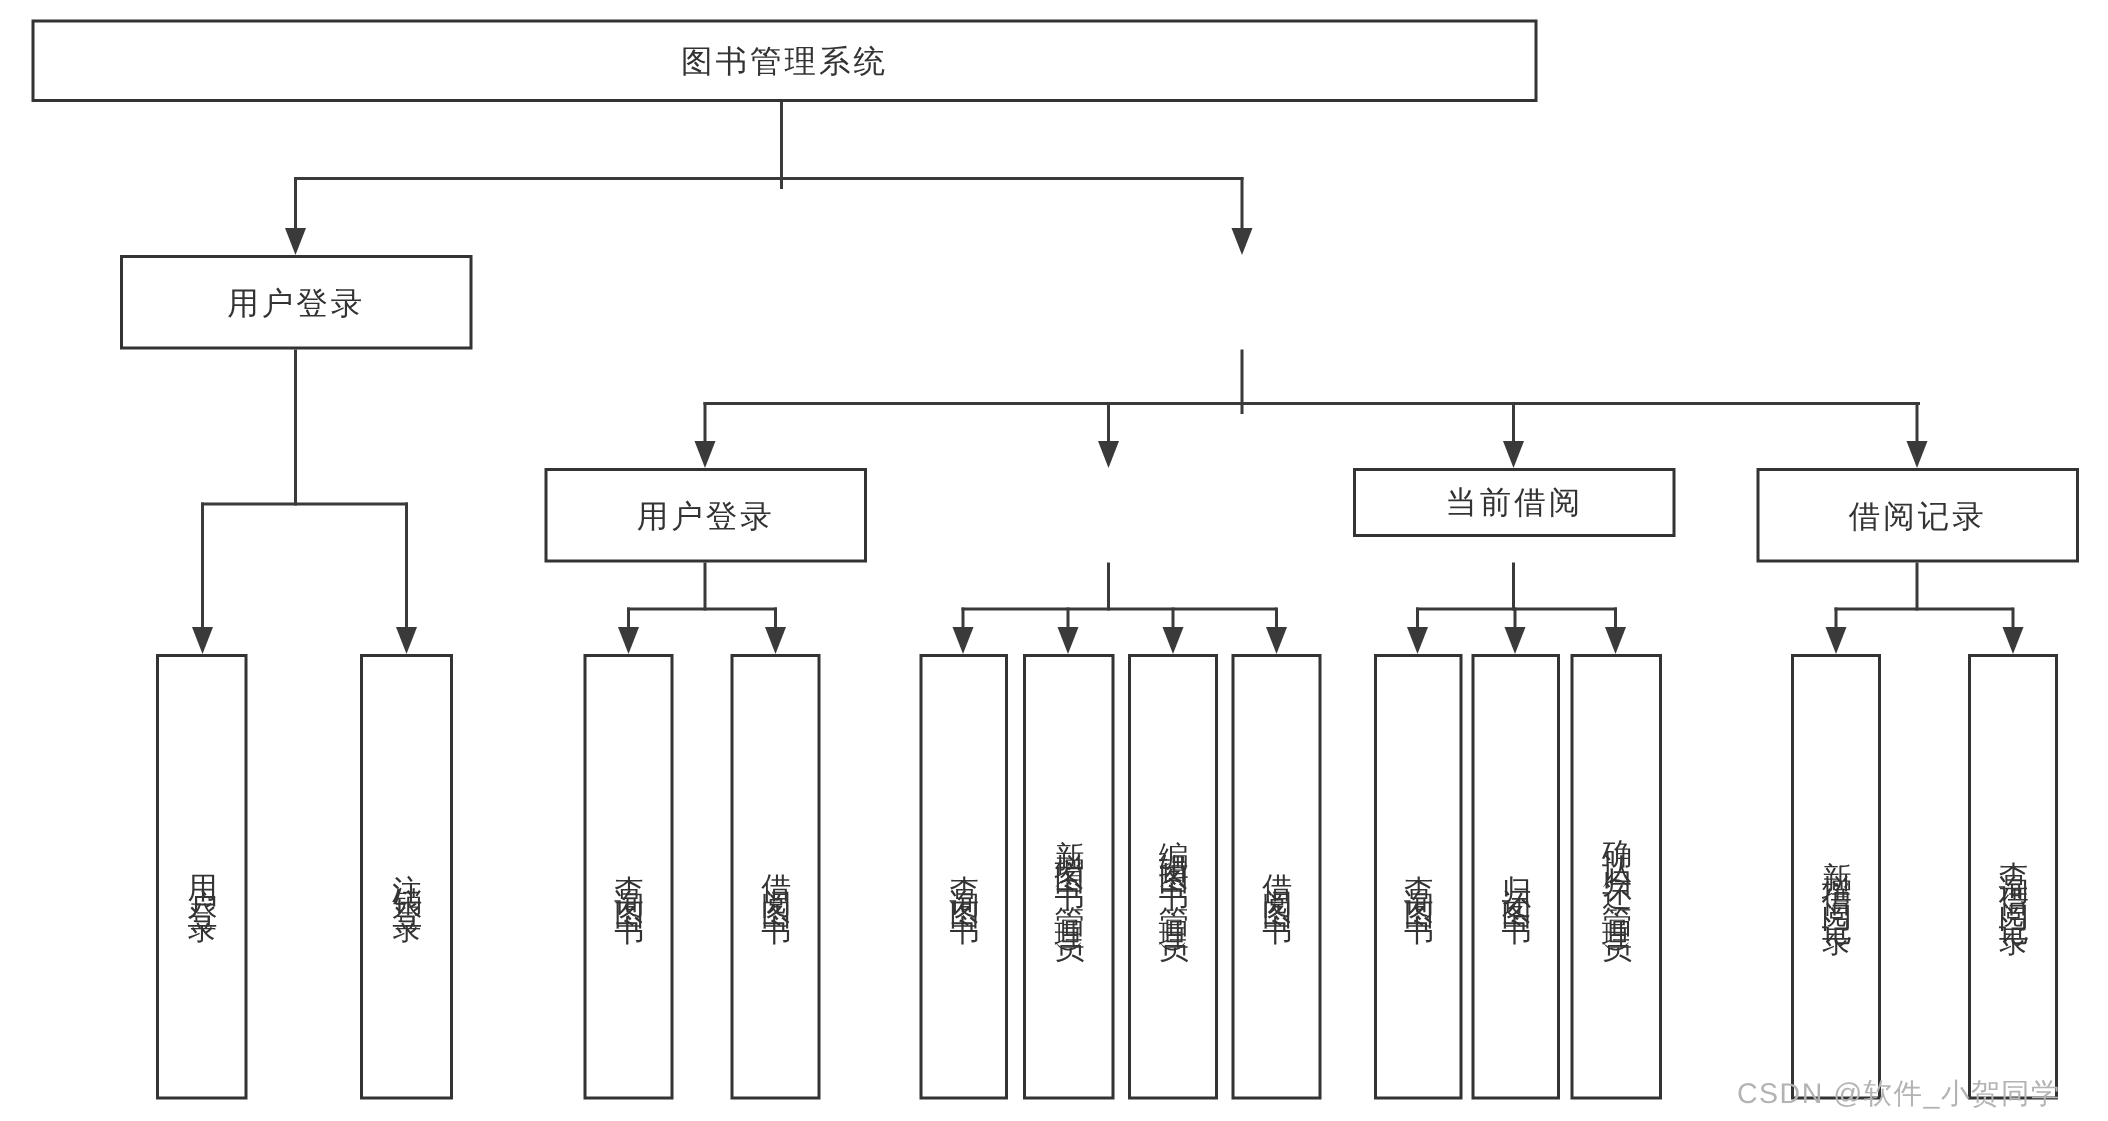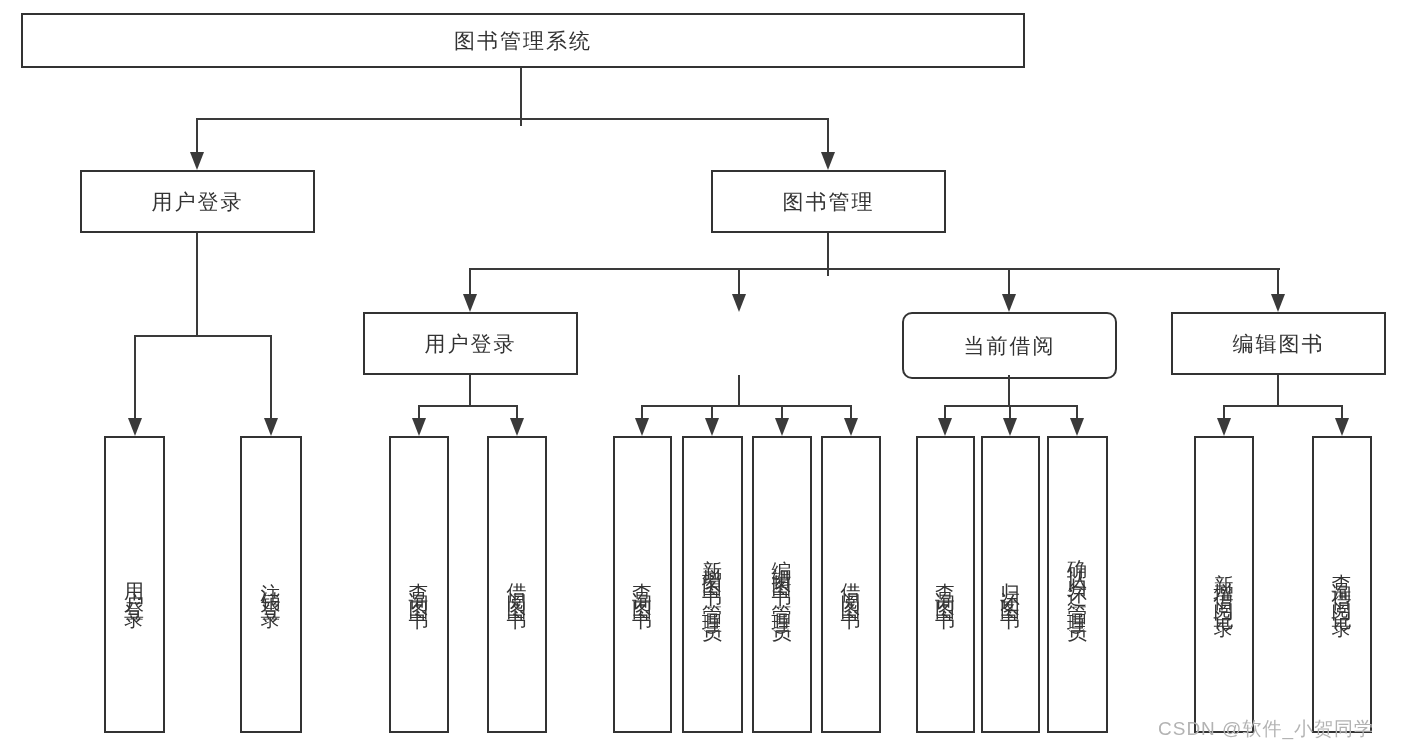--- a/index.html
+++ b/index.html
@@ -66,23 +66,20 @@
   <div class="hl" style="left:196px; top:118px; width:633px;"></div>
   <div class="vl" style="left:520px; top:118px; height:8px;"></div>
   <div class="vl" style="left:196px; top:118px; height:36px;"></div>
   <div class="arrow" style="left:190px; top:152px;"></div>
   <div class="vl" style="left:827px; top:118px; height:36px;"></div>
   <div class="arrow" style="left:821px; top:152px;"></div>
 
   <div class="box" style="left:80px; top:170px; width:235px; height:63px;">
     <span class="h-label">用户登录</span>
   </div>
-  <div class="box" style="left:711px; top:170px; width:235px; height:63px;">
-    <span class="h-label">图书管理</span>
-  </div>
 
   <div class="vl" style="left:196px; top:233px; height:104px;"></div>
   <div class="hl" style="left:134px; top:335px; width:138px;"></div>
   <div class="vl" style="left:134px; top:335px; height:85px;"></div>
   <div class="arrow" style="left:128px; top:418px;"></div>
   <div class="vl" style="left:270px; top:335px; height:85px;"></div>
   <div class="arrow" style="left:264px; top:418px;"></div>
 
   <div class="vl" style="left:827px; top:233px; height:36px;"></div>
   <div class="hl" style="left:469px; top:268px; width:811px;"></div>
@@ -92,25 +89,25 @@
   <div class="vl" style="left:738px; top:268px; height:28px;"></div>
   <div class="arrow" style="left:732px; top:294px;"></div>
   <div class="vl" style="left:1008px; top:268px; height:28px;"></div>
   <div class="arrow" style="left:1002px; top:294px;"></div>
   <div class="vl" style="left:1277px; top:268px; height:28px;"></div>
   <div class="arrow" style="left:1271px; top:294px;"></div>
 
   <div class="box" style="left:363px; top:312px; width:215px; height:63px;">
     <span class="h-label">用户登录</span>
   </div>
-  <div class="box" style="left:902px; top:312px; width:215px; height:67px;border-radius:10px;">
+  <div class="box" style="left:902px; top:312px; width:215px; height:46px;">
     <span class="h-label">当前借阅</span>
   </div>
   <div class="box" style="left:1171px; top:312px; width:215px; height:63px;">
-    <span class="h-label">编辑图书</span>
+    <span class="h-label">借阅记录</span>
   </div>
 
   <div class="vl" style="left:469px; top:375px; height:32px;"></div>
   <div class="hl" style="left:418px; top:405px; width:100px;"></div>
   <div class="vl" style="left:418px; top:405px; height:15px;"></div>
   <div class="arrow" style="left:412px; top:418px;"></div>
   <div class="vl" style="left:516px; top:405px; height:15px;"></div>
   <div class="arrow" style="left:510px; top:418px;"></div>
 
   <div class="vl" style="left:738px; top:375px; height:32px;"></div>

